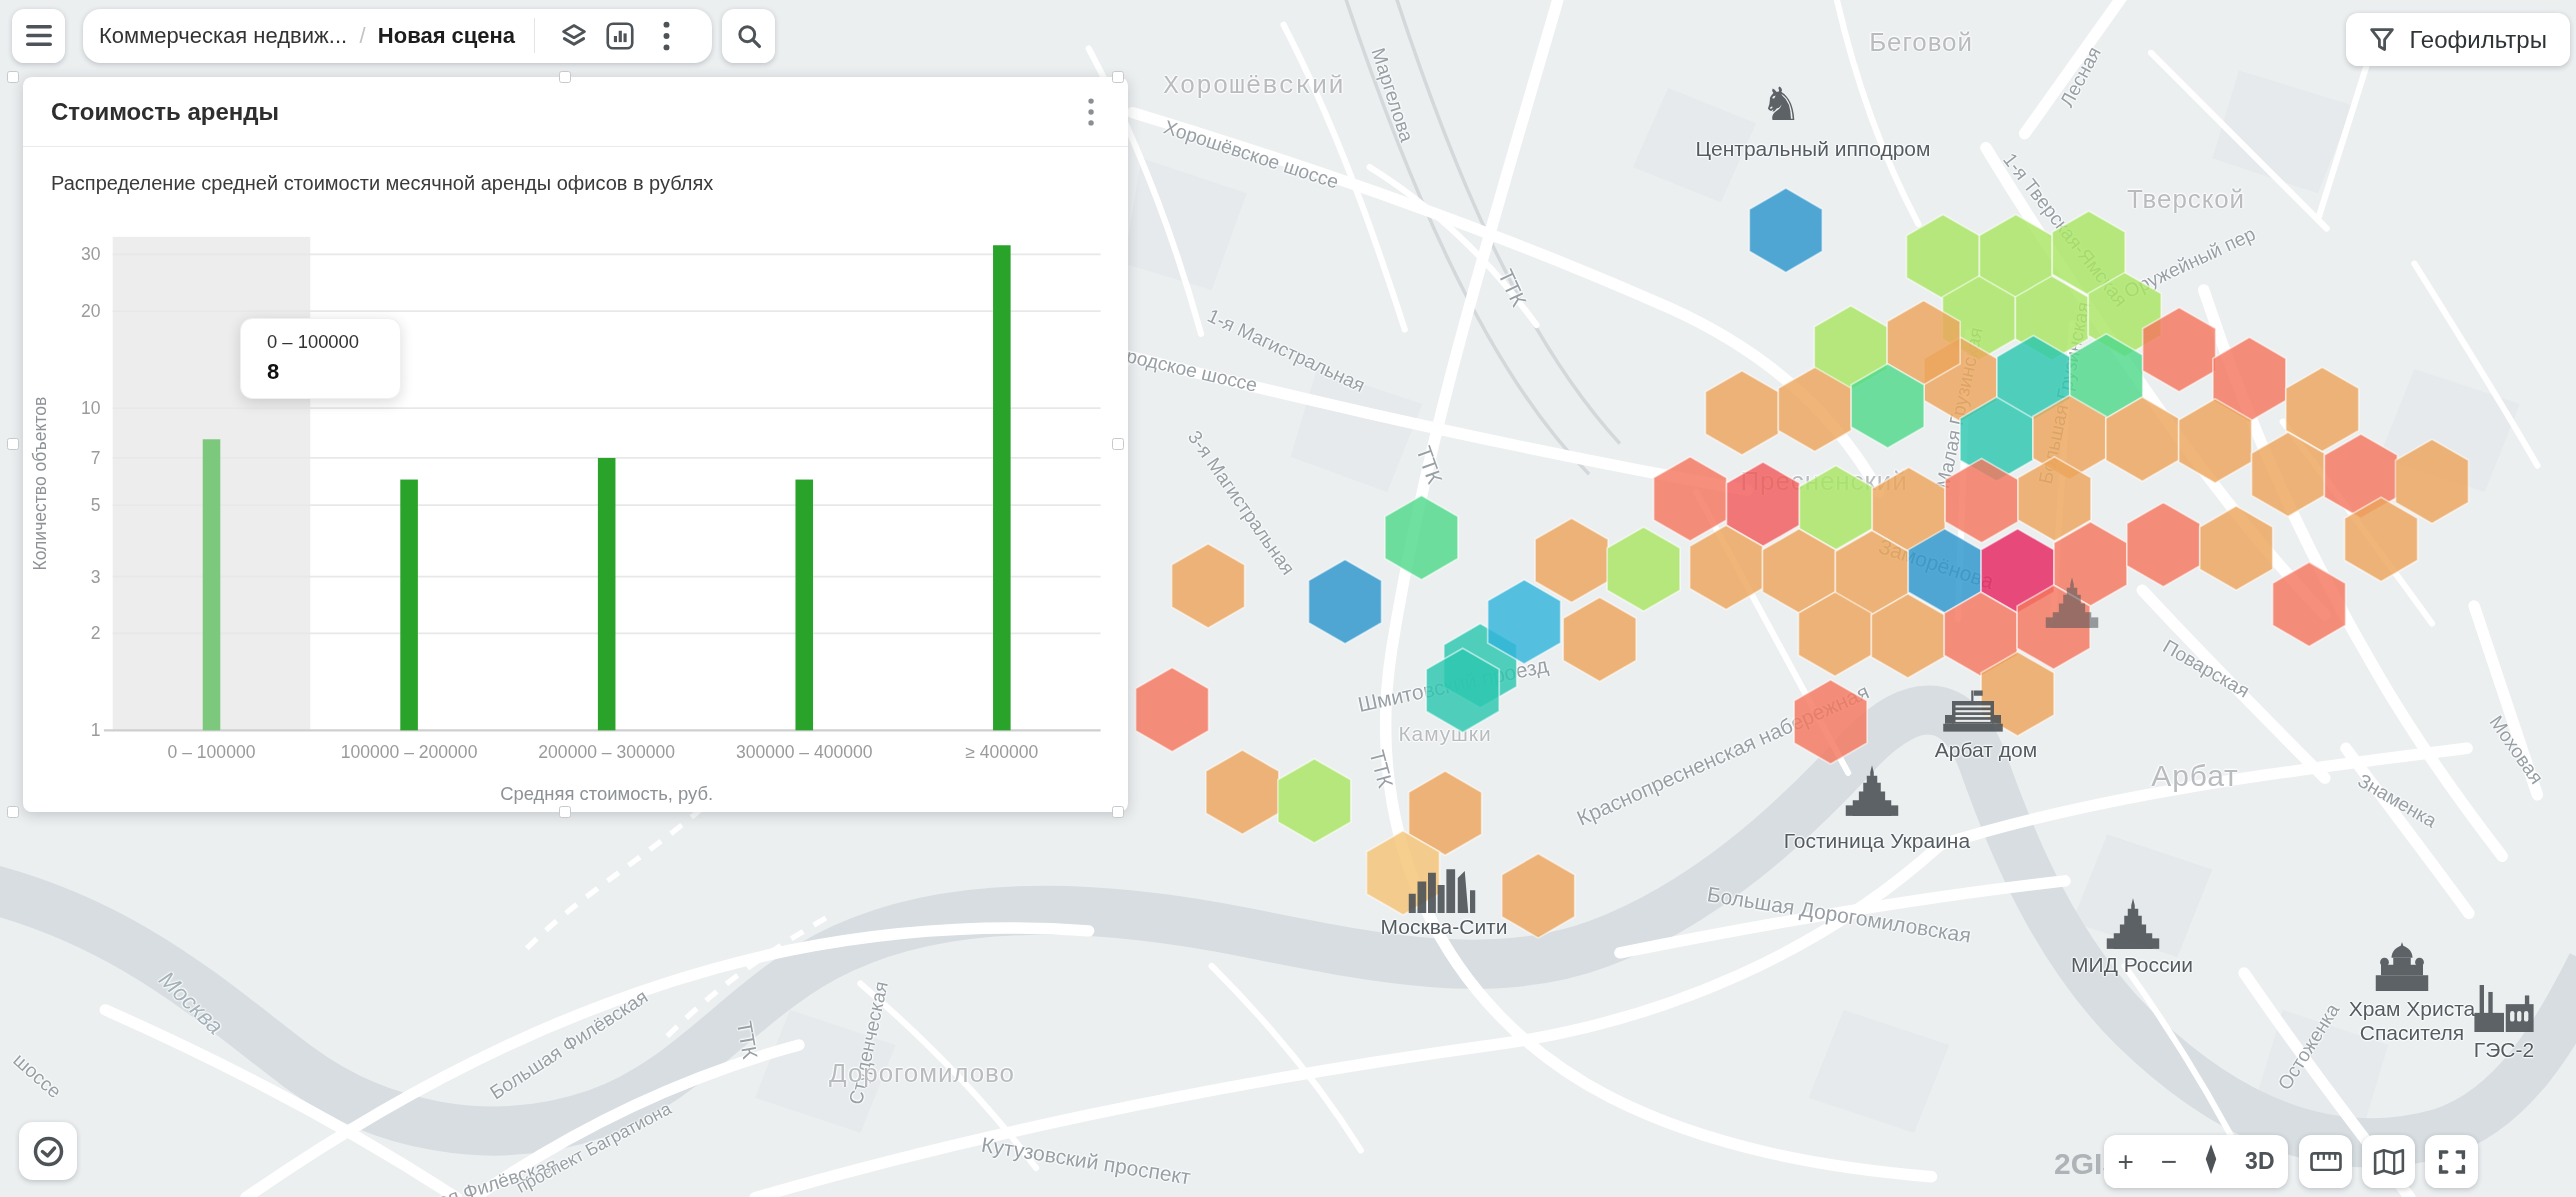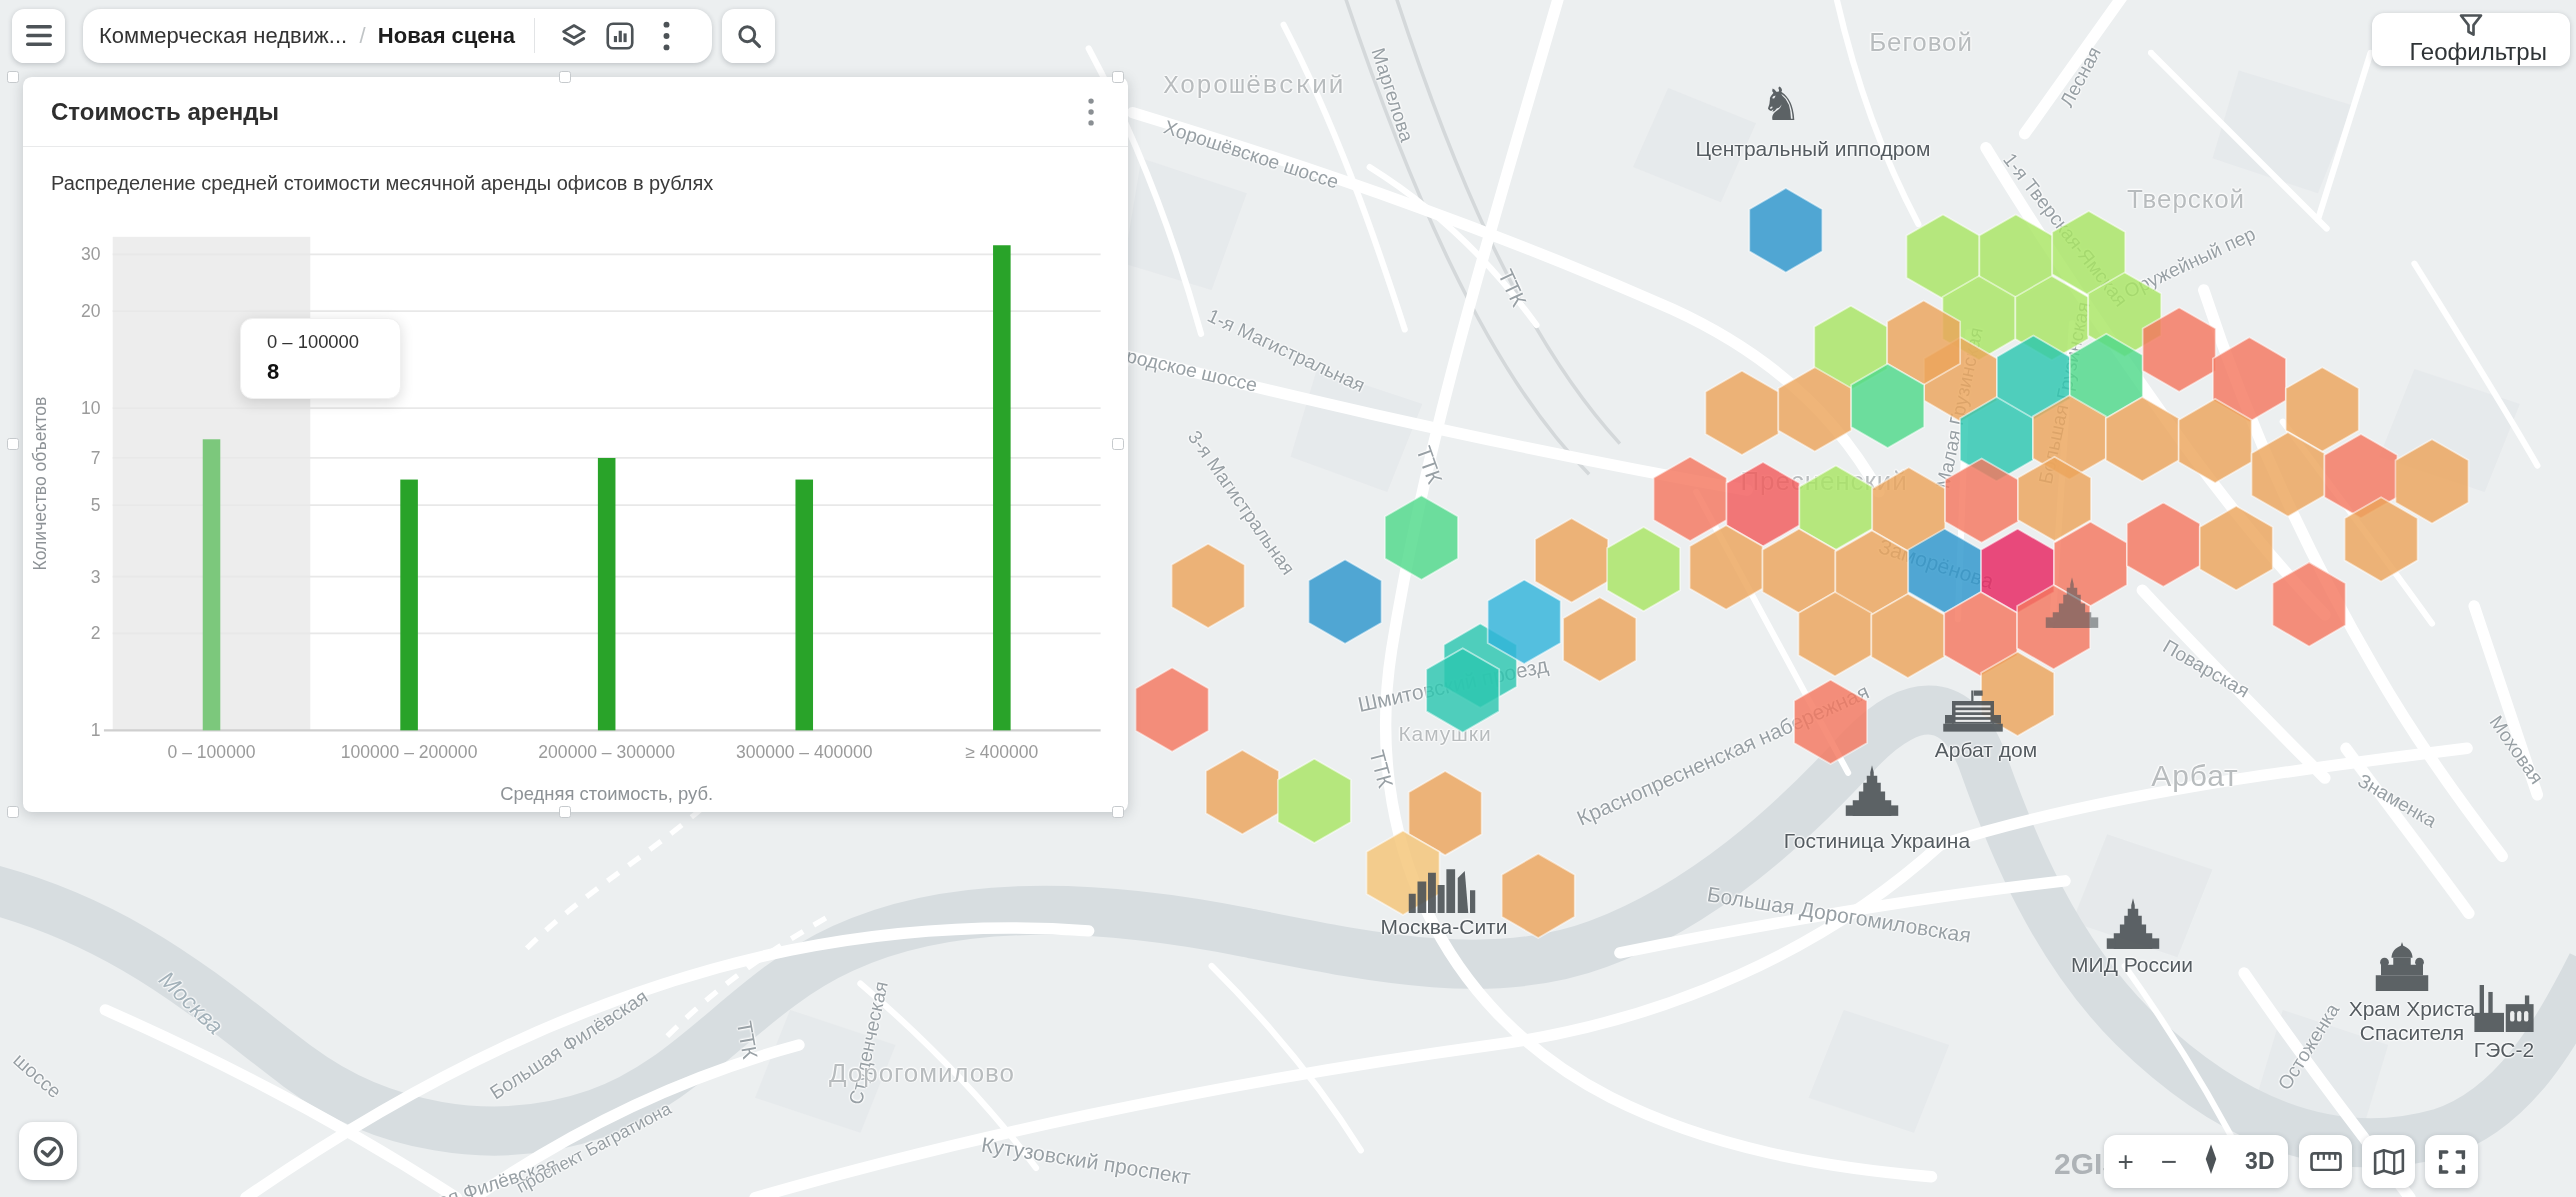--- a/index.html
+++ b/index.html
@@ -28,21 +28,21 @@
   .sq-btn { position:absolute; width:53px; height:54px; background:#fff; border-radius:12.3px;
      display:flex; align-items:center; justify-content:center; cursor:pointer; }
   #breadcrumb-bar { position:absolute; left:83px; top:8.8px; width:629px; height:54px; background:#fff;
      border-radius:18px; display:flex; align-items:center; padding:0 16px; }
   .crumb { font-size:22px; color:#333; white-space:nowrap; }
   .crumb.sep { color:#c0c4c6; margin:0 12.3px; }
   .crumb.active { color:#1d1d1d; font-weight:700; }
   .vdivider { width:0.9px; height:35px; background:#e2e4e6; margin:0 16px 0 19.3px; }
   .tool-icon { width:46px; height:46px; display:flex; align-items:center; justify-content:center; cursor:pointer; }
   #geofilters-btn { position:absolute; right:6.1px; top:13px; height:53px; background:#fff; border-radius:12.3px;
-     display:flex; align-items:center; padding:0 23px; cursor:pointer; z-index:11;flex-direction:column; }
+     display:flex; align-items:center; padding:0 23px; cursor:pointer; z-index:11; }
   #geofilters-btn span { font-size:24px; color:#2f3437; margin-left:14px; }
 
   
   #panel-wrap { position:absolute; left:23px; top:77px; width:1105px; height:735px; z-index:10; }
   #panel { position:absolute; inset:0; background:#fff; border-radius:8.8px;
      box-shadow:0 2.6px 12.3px rgba(40,50,60,.22); overflow:hidden; }
   #panel-header { position:absolute; left:0; top:0; width:100%; height:70px; border-bottom:0.9px solid #e9eaeb; }
   #panel-title { position:absolute; left:28px; top:21px; font-size:24px; font-weight:600; color:#2e2e2e; }
   #panel-kebab { position:absolute; right:19.3px; top:17.6px; width:35px; height:35px; display:flex;
      align-items:center; justify-content:center; cursor:pointer; }

